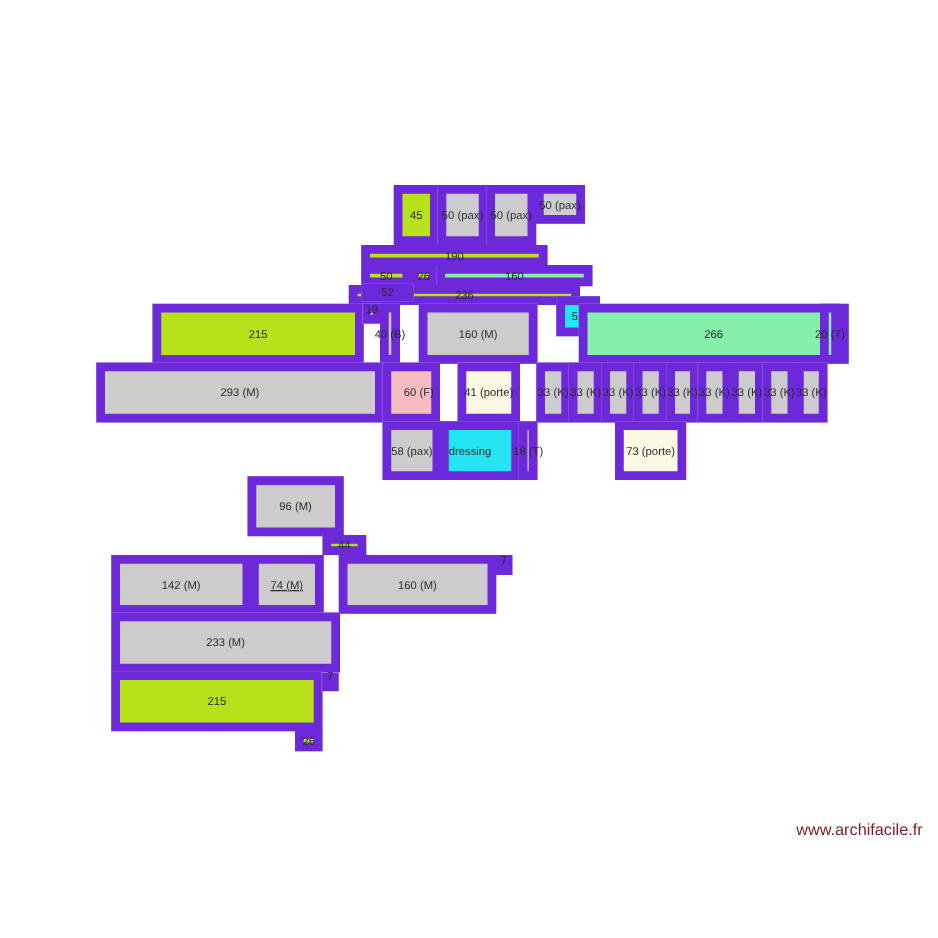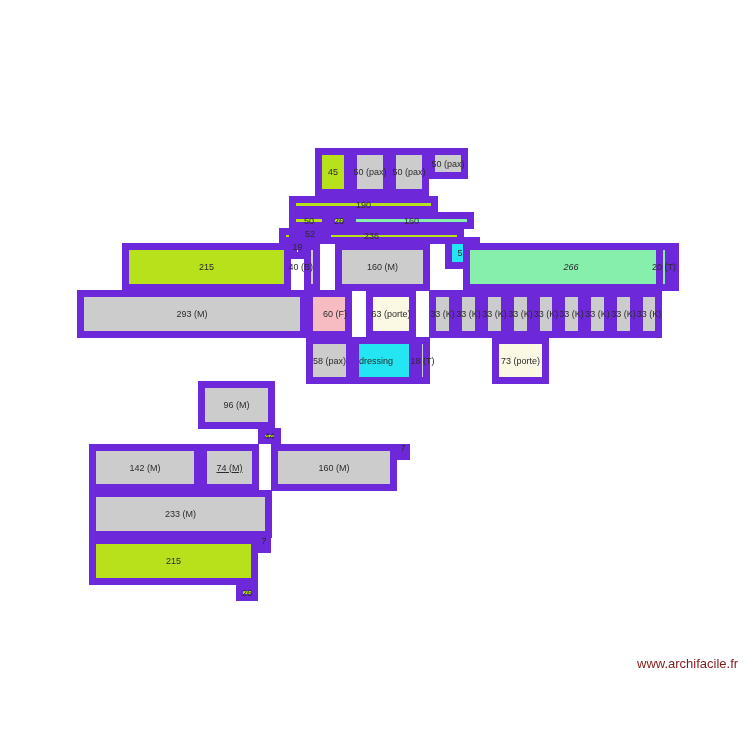--- a/index.html
+++ b/index.html
@@ -56,44 +56,44 @@
   <div class="blk g" style="left:289px;top:227px;width:42px;height:12px;">
       <span>52</span>
     </div>
 
   <div class="blk g" style="left:122px;top:243px;width:169px;height:48px;">
       <span>215</span>
     </div>
   <div class="blk w" style="left:290px;top:243px;width:15px;height:16px;">
       <span>19</span>
     </div>
-  <div class="blk s" style="left:304px;top:243px;width:16px;height:48px;justify-content:flex-end;">
+  <div class="blk s" style="left:304px;top:243px;width:16px;height:48px;">
       <span>40 (B)</span>
     </div>
   <div class="blk s" style="left:335px;top:243px;width:95px;height:48px;">
       <span>160 (M)</span>
     </div>
   <div class="blk c" style="left:429px;top:237px;width:35px;height:32px;margin-left:16px;">
       <span>57</span>
     </div>
-  <div class="blk o" style="left:463px;top:243px;width:216px;height:48px;font-style:italic;">
+  <div class="blk o" style="left:463px;top:243px;width:216px;height:48px;">
       <span>266</span>
     </div>
   <div class="blk o" style="left:656px;top:243px;width:16px;height:48px;">
       <span>20 (T)</span>
     </div>
 
   <div class="blk s" style="left:77px;top:290px;width:230px;height:48px;">
       <span>293 (M)</span>
     </div>
   <div class="blk p" style="left:306px;top:290px;width:46px;height:48px;padding-left:12px;">
       <span>60 (F)</span>
     </div>
   <div class="blk cr" style="left:366px;top:290px;width:50px;height:48px;">
-      <span>63 (porte)</span>
+      <span>41 (porte)</span>
     </div>
   <div class="blk s" style="left:429px;top:290px;width:27px;height:48px;">
       <span>33 (K)</span>
     </div>
   <div class="blk s" style="left:455px;top:290px;width:27px;height:48px;">
       <span>33 (K)</span>
     </div>
   <div class="blk s" style="left:481px;top:290px;width:27px;height:48px;">
       <span>33 (K)</span>
     </div>
@@ -125,21 +125,21 @@
   <div class="blk s" style="left:415px;top:337px;width:15px;height:47px;">
       <span>18 (T)</span>
     </div>
   <div class="blk cr" style="left:492px;top:337px;width:57px;height:47px;">
       <span>73 (porte)</span>
     </div>
 
   <div class="blk s" style="left:198px;top:381px;width:77px;height:48px;">
       <span>96 (M)</span>
     </div>
-  <div class="blk g" style="left:258px;top:428px;width:23px;height:16px;">
+  <div class="blk g" style="left:258px;top:428px;width:35px;height:16px;">
       <span>44</span>
     </div>
   <div class="blk s" style="left:89px;top:444px;width:112px;height:47px;">
       <span>142 (M)</span>
     </div>
   <div class="blk s" style="left:200px;top:444px;width:59px;height:47px;text-decoration:underline;">
       <span>74 (M)</span>
     </div>
   <div class="blk s" style="left:271px;top:444px;width:126px;height:47px;">
       <span>160 (M)</span>

